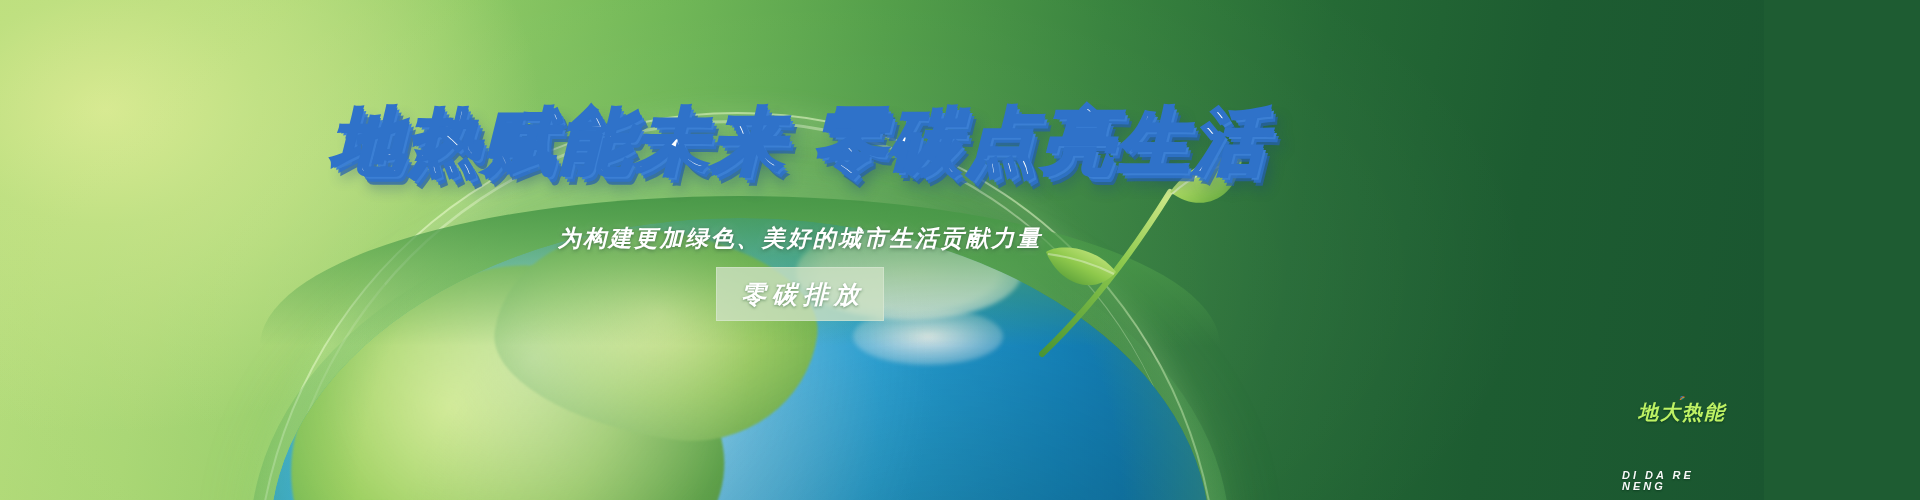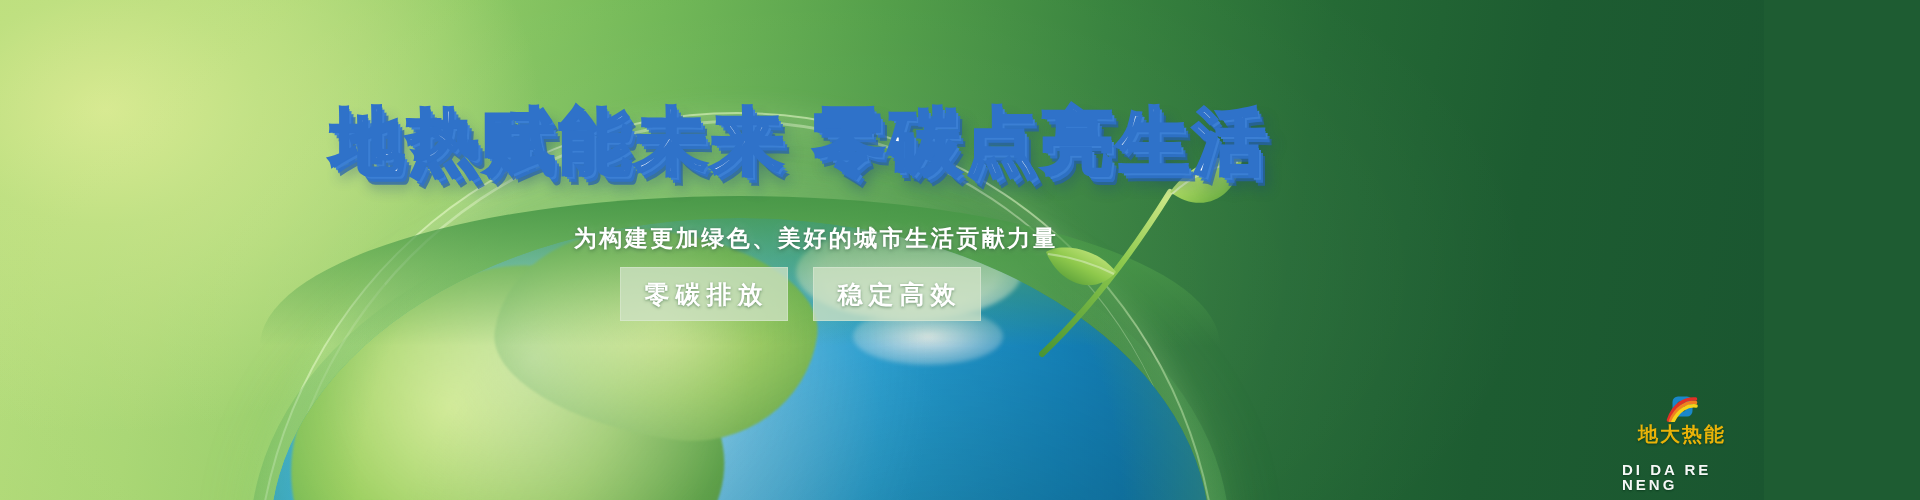--- a/index.html
+++ b/index.html
@@ -3,21 +3,21 @@
 <meta charset="utf-8">
 <title>地热赋能未来 零碳点亮生活</title>
 <style>
   html,body{margin:0;padding:0;}
   body{
     width:1920px;height:500px;overflow:hidden;
     font-family:"Liberation Sans","DejaVu Sans",sans-serif;
     background:#1e5c32;
   }
   .banner{
-    position:relative;width:1764px;height:500px;overflow:hidden;
+    position:relative;width:1764px;height:500px;overflow:hidden;font-style:italic;
   }
   
   .bg-base{
     position:absolute;inset:0;
     background:
       radial-gradient(ellipse 700px 520px at 6% 22%, #d6e98f 0%, #bfe080 22%, rgba(170,214,114,0) 62%),
       linear-gradient(100deg,
         #b6dd7c 0%,
         #a8d672 11%,
         #8dc961 24%,
@@ -105,21 +105,21 @@
       2px 2px 0 #2f72c9,
       4px 4px 0 #3b7fd4,
       6px 7px 0 rgba(47,114,201,.88),
       8px 10px 0 rgba(37,96,175,.72),
       10px 13px 14px rgba(20,60,120,.45);
     white-space:nowrap;
   }
   .headline .gap{display:inline-block;width:26px;}
   
   .subtitle{
-    position:absolute;left:16px;top:200px;width:1600px;text-align:center;
+    position:absolute;left:0;top:200px;width:1600px;text-align:center;
     font-size:23px;font-weight:bold;letter-spacing:2.5px;color:#ffffff;
     text-shadow:0 1px 4px rgba(20,60,30,.60), 0 0 10px rgba(255,255,255,.25);
     white-space:nowrap;
   }
   
   .tags{
     position:absolute;left:0;top:267px;width:1600px;
     display:flex;justify-content:center;gap:25px;
   }
   .tag{
@@ -132,28 +132,29 @@
     padding:0 18px;box-sizing:border-box;
     border:1px solid rgba(255,255,255,.22);
   }
   
   .logo{
     position:absolute;right:22px;bottom:8px;width:120px;height:96px;
     display:flex;flex-direction:column;align-items:center;justify-content:flex-end;
   }
   .logo-mark{width:58px;height:52px;margin-bottom:2px;}
   .logo-cn{
-    font-size:20px;font-weight:bold;letter-spacing:2px;color:#eab308;
-    line-height:1;margin-bottom:18px;
+    font-size:20px;font-weight:bold;letter-spacing:2px;color:#bef264;
+    line-height:1;margin-bottom:1px;
     text-shadow:0 1px 2px rgba(0,40,20,.6);
   }
   .logo-en{
-    font-size:15px;font-weight:bold;letter-spacing:3px;color:#ffffff;
+    font-size:11px;font-weight:bold;letter-spacing:3px;color:#ffffff;
     line-height:1;opacity:.96;
     text-shadow:0 1px 2px rgba(0,40,20,.6);
+    margin-top:47px;
   }
 </style>
 </head>
 <body>
 
 <div class="banner">
 
   <div class="bg-base"></div>
   <div class="bg-vignette"></div>
 
@@ -198,21 +199,20 @@
     <path d="M96 132 C 74 104, 36 104, 26 112 C 40 146, 76 156, 96 132 Z" fill="url(#leafB)"></path>
     <path d="M94 134 C 70 122, 44 116, 28 114" stroke="rgba(255,255,255,.35)" stroke-width="2" fill="none"></path>
   </svg>
 
   <h1 class="headline"><span>地热赋能未来</span><span class="gap"></span><span>零碳点亮生活</span></h1>
 
   <p class="subtitle">为构建更加绿色、美好的城市生活贡献力量</p>
 
   <div class="tags">
     <div class="tag">零碳排放</div>
-    <div class="tag">稳定高效</div>
   </div>
 
   <div class="logo">
     <svg class="logo-mark" viewBox="0 0 58 52">
       <rect x="10" y="1" width="40" height="40" rx="11" ry="11" fill="#1a87c9"></rect>
       <rect x="20" y="11" width="16" height="20" rx="4" ry="4" fill="#1a5c33"></rect>
       <path d="M2 48 C 12 18, 34 4, 56 6" stroke="#e03127" stroke-width="7" fill="none" stroke-linecap="round"></path>
       <path d="M6 50 C 17 23, 37 11, 56 13" stroke="#f08020" stroke-width="7" fill="none" stroke-linecap="round"></path>
       <path d="M11 51 C 22 28, 40 18, 57 20" stroke="#f5d21a" stroke-width="7" fill="none" stroke-linecap="round"></path>
     </svg>

